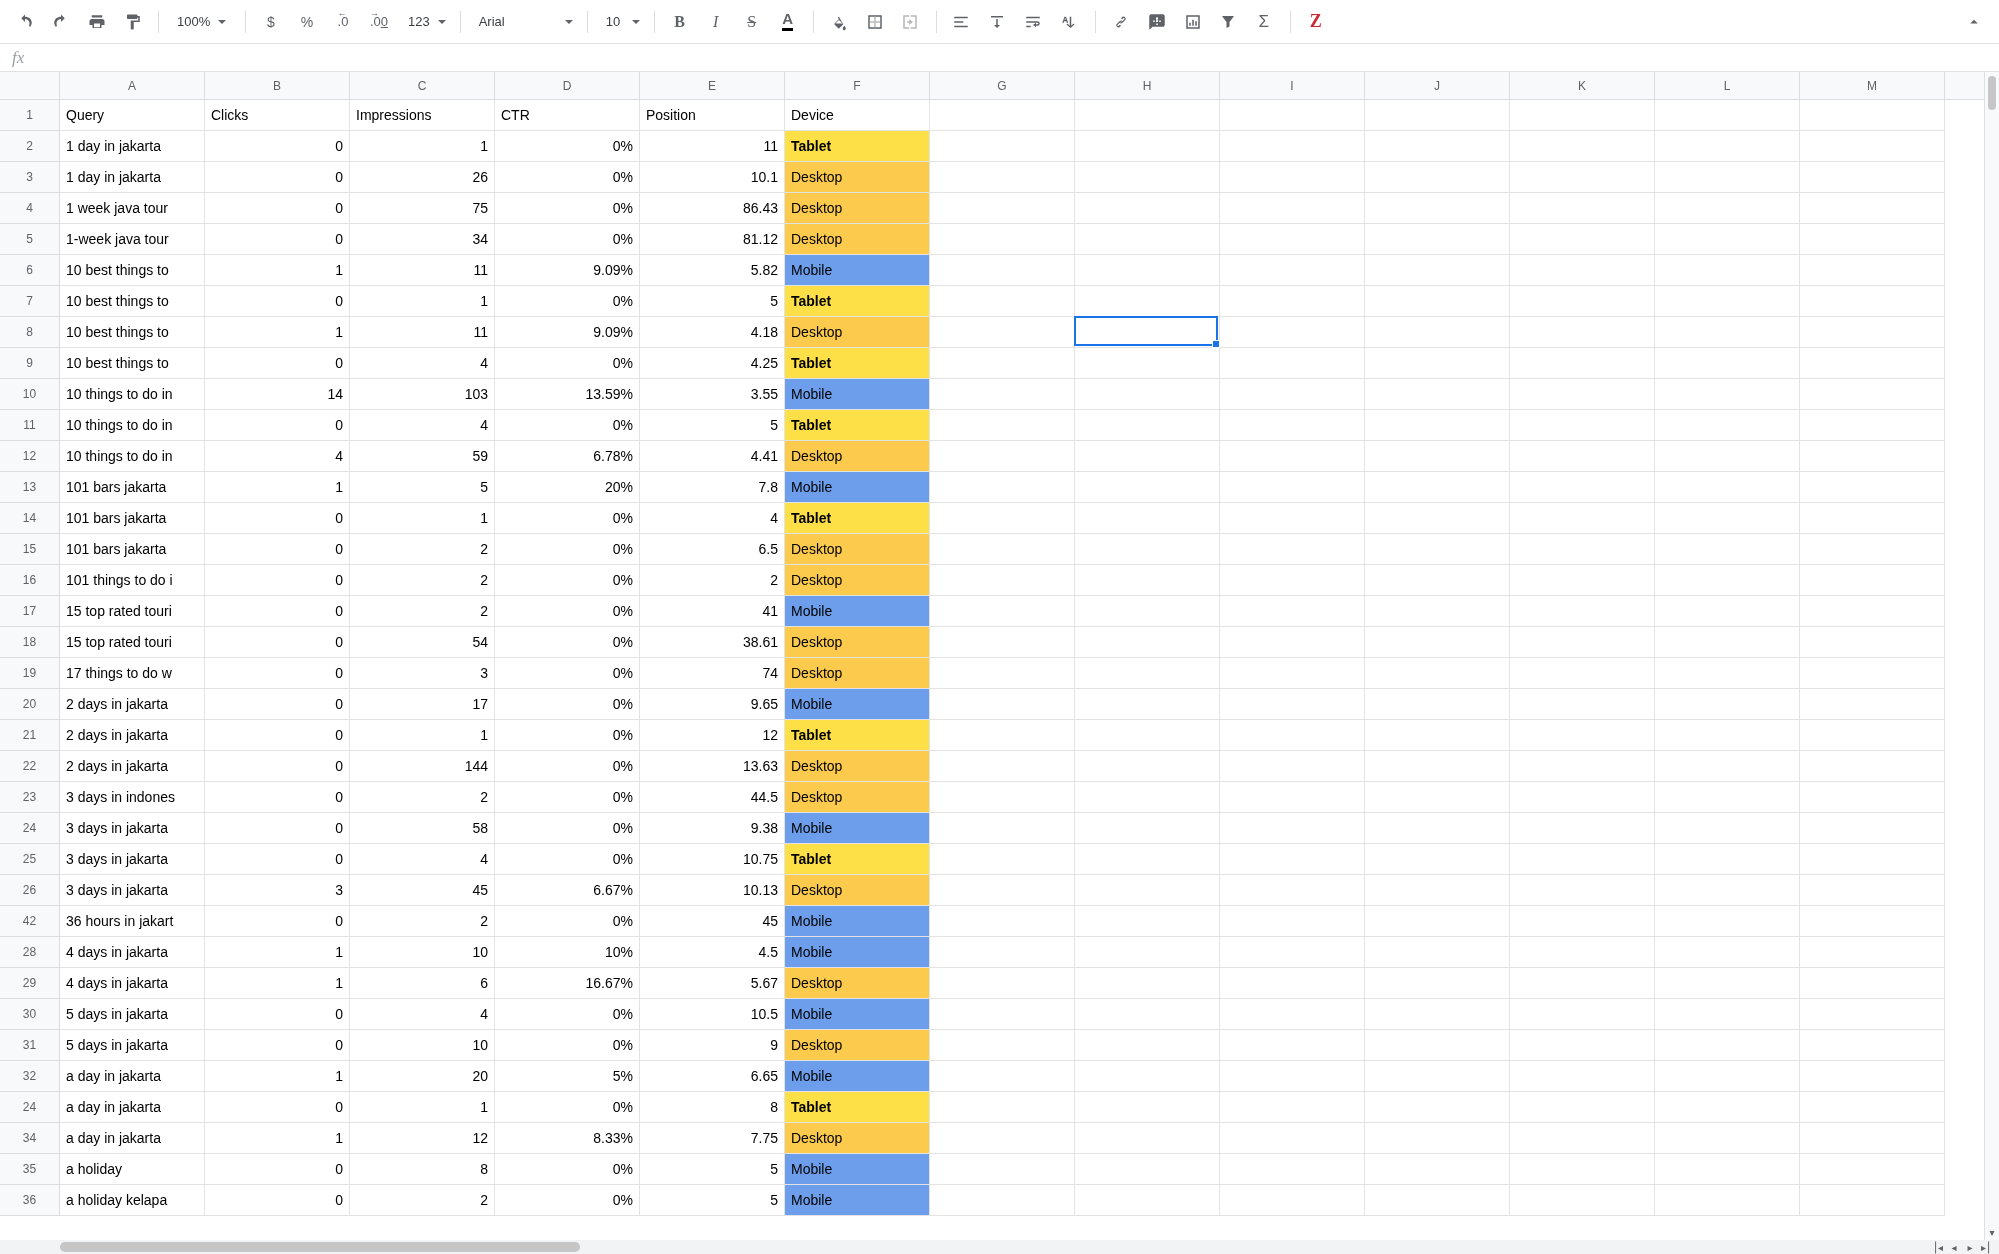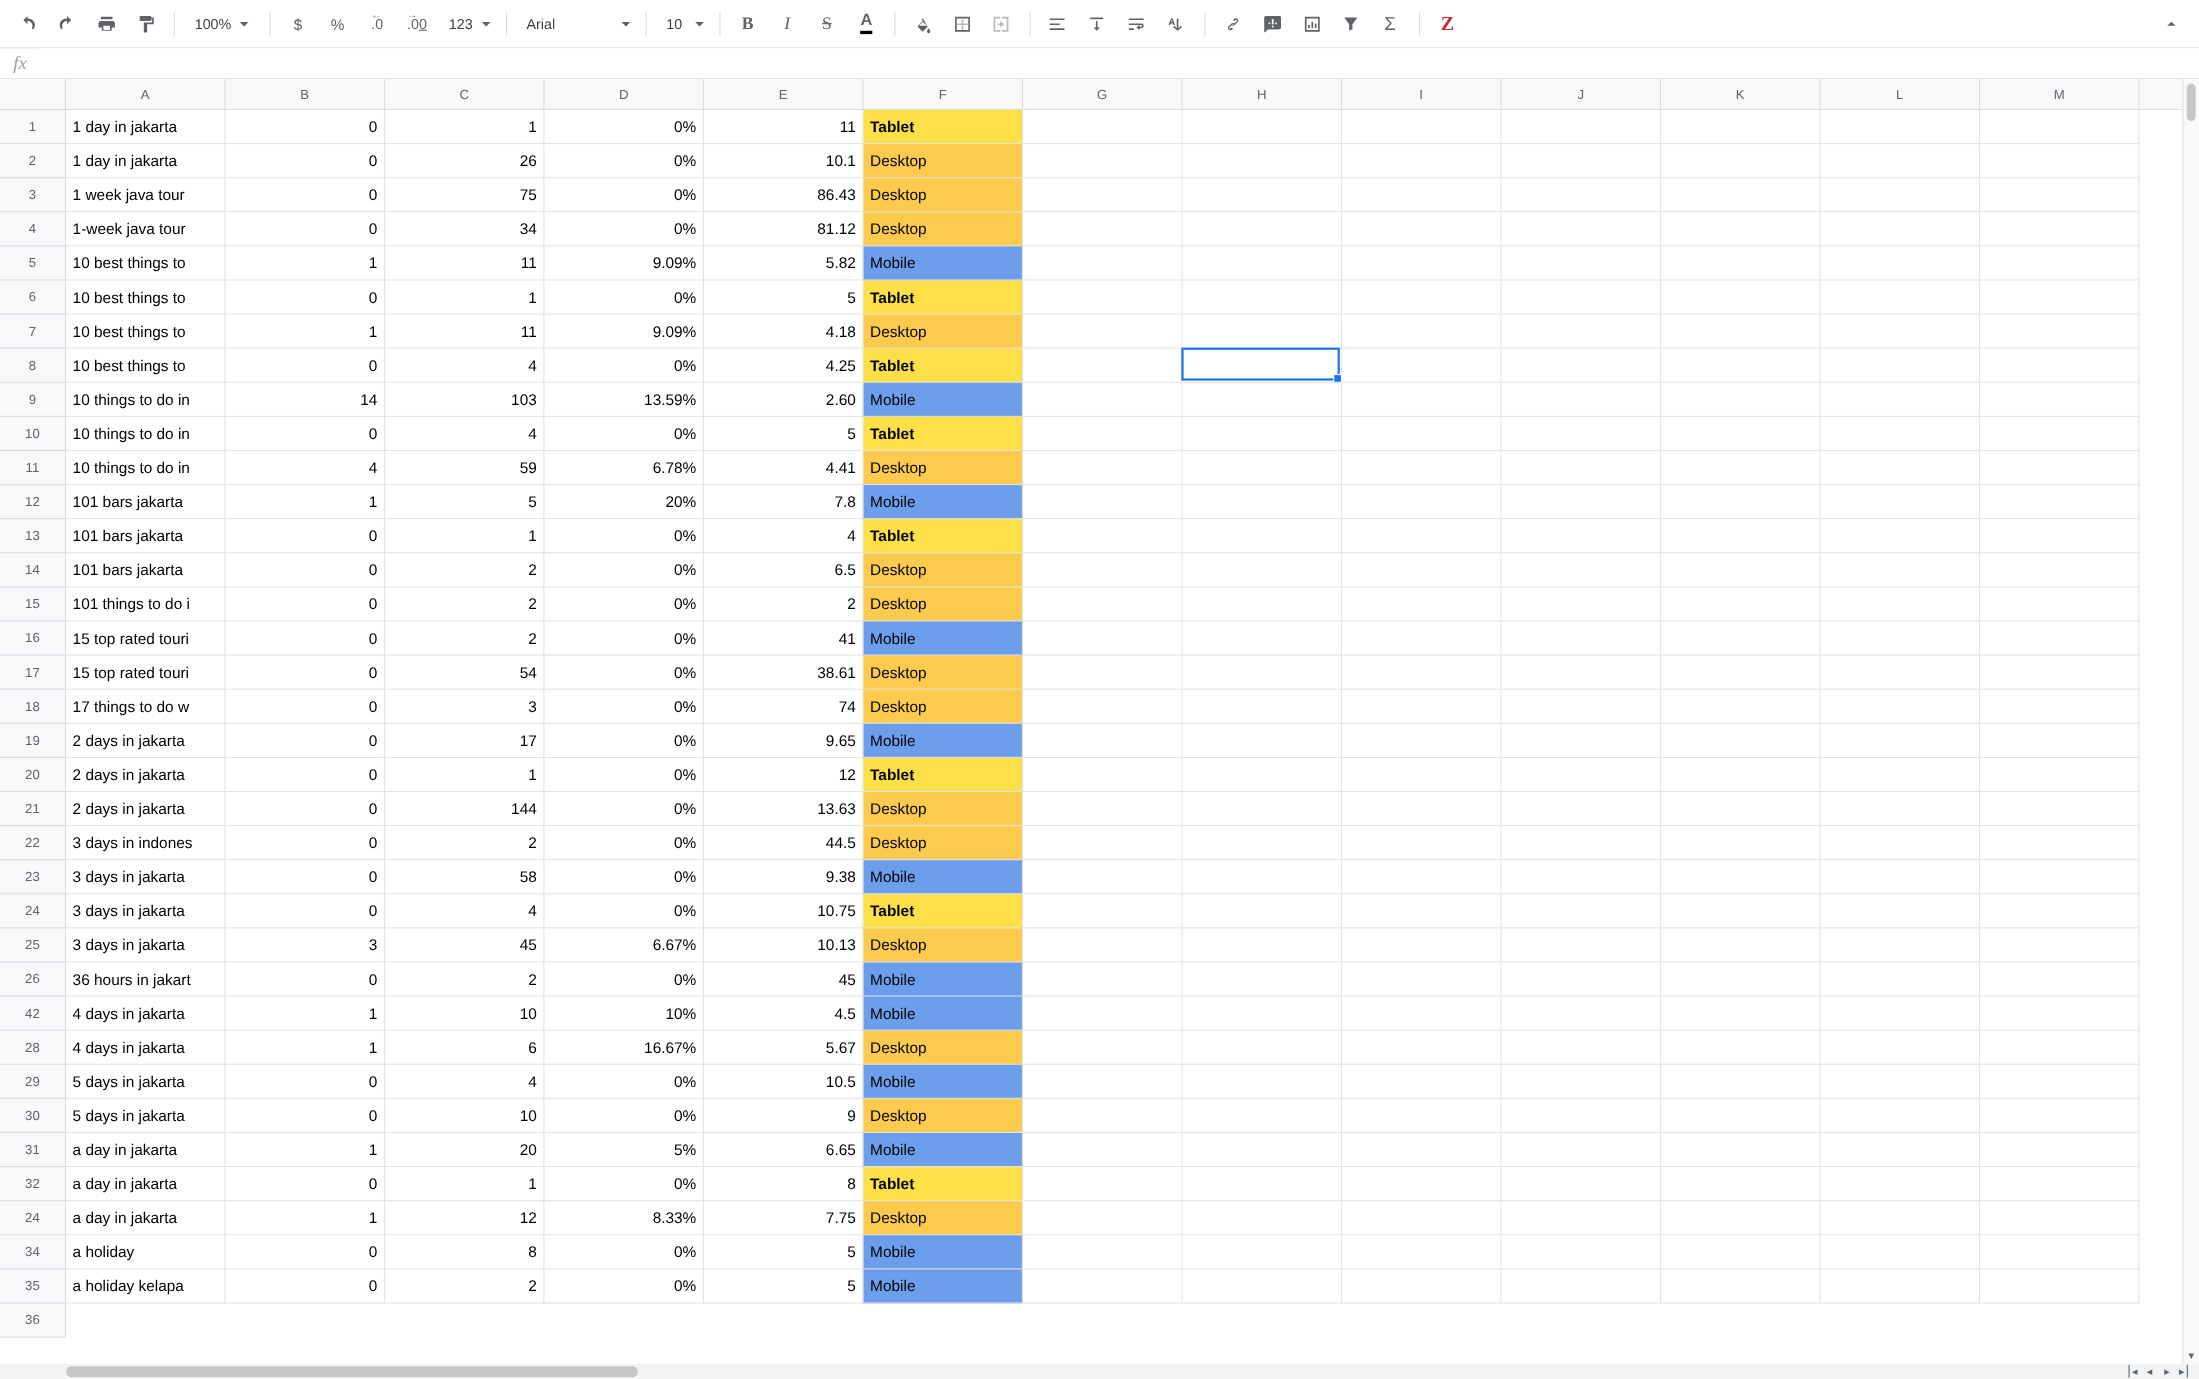--- a/index.html
+++ b/index.html
@@ -388,20 +388,35 @@
       <div class="rh">30</div>
       <div class="rh">31</div>
       <div class="rh">32</div>
       <div class="rh">24</div>
       <div class="rh">34</div>
       <div class="rh">35</div>
       <div class="rh">36</div>
     </div>
   <div class="cells" id="cells">
       <div class="row">
+        <div class="cell" style="width: 145px;">Query</div>
+        <div class="cell" style="width: 145px;">Clicks</div>
+        <div class="cell" style="width: 145px;">Impressions</div>
+        <div class="cell" style="width: 145px;">CTR</div>
+        <div class="cell" style="width: 145px;">Position</div>
+        <div class="cell" style="width: 145px;">Device</div>
+        <div class="cell" style="width: 145px;"></div>
+        <div class="cell" style="width: 145px;"></div>
+        <div class="cell" style="width: 145px;"></div>
+        <div class="cell" style="width: 145px;"></div>
+        <div class="cell" style="width: 145px;"></div>
+        <div class="cell" style="width: 145px;"></div>
+        <div class="cell" style="width: 145px;"></div>
+      </div>
+      <div class="row">
         <div class="cell" style="width: 145px;">1 day in jakarta</div>
         <div class="cell num" style="width: 145px;">0</div>
         <div class="cell num" style="width: 145px;">1</div>
         <div class="cell num" style="width: 145px;">0%</div>
         <div class="cell num" style="width: 145px;">11</div>
         <div class="cell dev-Tablet" style="width: 145px;">Tablet</div>
         <div class="cell" style="width: 145px;"></div>
         <div class="cell" style="width: 145px;"></div>
         <div class="cell" style="width: 145px;"></div>
         <div class="cell" style="width: 145px;"></div>
@@ -512,21 +527,21 @@
         <div class="cell" style="width: 145px;"></div>
         <div class="cell" style="width: 145px;"></div>
         <div class="cell" style="width: 145px;"></div>
         <div class="cell" style="width: 145px;"></div>
       </div>
       <div class="row">
         <div class="cell" style="width: 145px;">10 things to do in</div>
         <div class="cell num" style="width: 145px;">14</div>
         <div class="cell num" style="width: 145px;">103</div>
         <div class="cell num" style="width: 145px;">13.59%</div>
-        <div class="cell num" style="width: 145px;">2.60</div>
+        <div class="cell num" style="width: 145px;">3.55</div>
         <div class="cell dev-Mobile" style="width: 145px;">Mobile</div>
         <div class="cell" style="width: 145px;"></div>
         <div class="cell" style="width: 145px;"></div>
         <div class="cell" style="width: 145px;"></div>
         <div class="cell" style="width: 145px;"></div>
         <div class="cell" style="width: 145px;"></div>
         <div class="cell" style="width: 145px;"></div>
         <div class="cell" style="width: 145px;"></div>
       </div>
       <div class="row">

